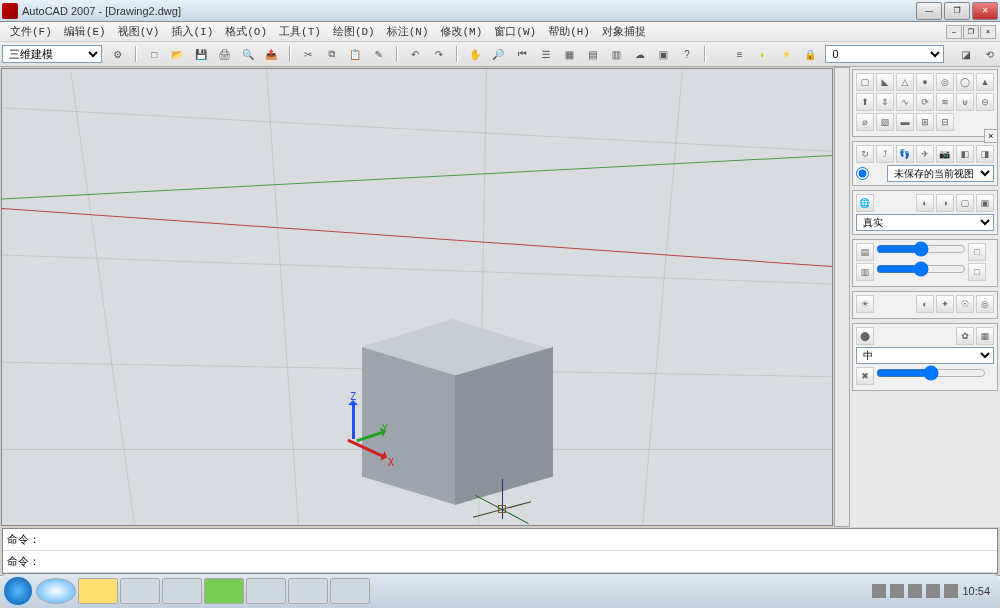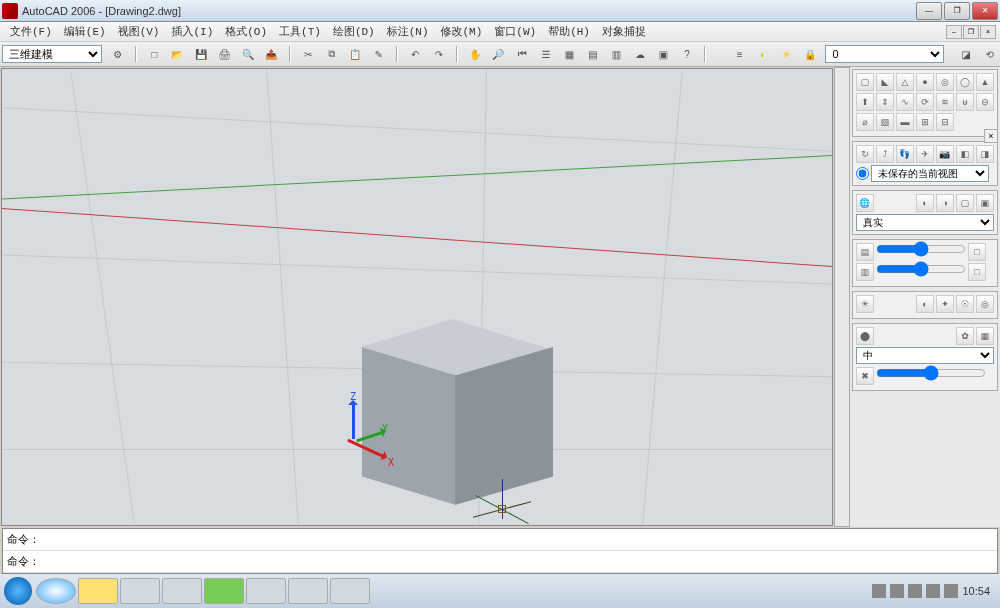--- a/index.html
+++ b/index.html
@@ -19,28 +19,28 @@
 .tbtn { width:18px; height:18px; border:1px solid transparent; background:transparent; cursor:pointer; display:inline-flex; align-items:center; justify-content:center; font-size:10px; color:#555; }
 .tsep { width:2px; height:16px; border-left:1px solid #aaa; border-right:1px solid #fff; margin:0 2px; }
 .combo { height:18px; border:1px solid #7f9db9; background:#fff; font-size:11px; padding:0 2px; }
 .main-area { display:flex; height:460px; position:relative; }
 .drawing { flex:1; background:#d8dce0; position:relative; overflow:hidden; border:1px solid #888; margin:1px; }
 .right-panels { width:150px; background:#e8e8e8; padding:2px; overflow:hidden; }
 .panel { background:#f0f0f0; border:1px solid #aaa; margin-bottom:4px; padding:3px; }
 .panel-row { display:flex; flex-wrap:wrap; gap:2px; margin-bottom:2px; }
 .panel-btn { width:18px; height:18px; border:1px solid #ccc; background:linear-gradient(#fff,#e0e0e0); cursor:pointer; font-size:9px; line-height:16px; text-align:center; color:#666; }
 .panel-combo { width:100%; height:17px; border:1px solid #7f9db9; font-size:10px; padding:0 2px; background:#fff; }
-.panel-radio { display:flex; align-items:center; font-size:10px; gap:2px; }
+.panel-radio { display:flex; align-items:center; font-size:10px; gap:18px; }
 .panel-x { position:absolute; right:2px; top:62px; width:14px; height:14px; border:1px solid #aaa; background:#f0f0f0; font-size:9px; line-height:12px; text-align:center; cursor:pointer; }
 .cmd-area { height:46px; background:#fff; border:1px solid #888; margin:1px 2px; }
 .cmd-line { height:22px; border-bottom:1px solid #ddd; padding:2px 4px; font-size:11px; font-family:"SimSun",monospace; display:flex; align-items:center; }
 .status-bar { height:22px; background:linear-gradient(#f0f0f0,#d8d8d8); display:flex; align-items:center; padding:0 2px; font-size:10px; border-top:1px solid #aaa; }
 .status-cell { padding:1px 6px; border:1px solid #aaa; background:#e8e8e8; margin-right:1px; cursor:pointer; height:17px; line-height:15px; }
 .coords { width:160px; padding:2px 4px; color:#888; }
-.taskbar { position:absolute; bottom:0; left:0; right:0; height:34px; background:linear-gradient(#e0e8f0,#c0d0e0); display:flex; align-items:center; padding:0 4px; }
+.taskbar { position:absolute; bottom:0; left:0; right:0; height:34px; background:linear-gradient(#e0e8f0,#c0d0e0); display:flex; align-items:center; padding:0 4px;border-radius:8px; }
 .start-orb { width:28px; height:28px; border-radius:50%; background:radial-gradient(circle,#5bf,#05a); margin-right:4px; }
 .task-item { width:40px; height:26px; background:#d0d8e0; border:1px solid #aaa; margin-right:2px; border-radius:2px; }
 .tray { margin-left:auto; display:flex; align-items:center; gap:4px; padding:0 6px; color:#333; font-size:11px; }
 .tray-icon { width:14px; height:14px; background:#888; }
 
 .gridline { position:absolute; background:rgba(120,120,120,0.2); }
 .axis-x { position:absolute; height:1px; background:#c04040; width:200%; transform-origin:left; }
 .axis-y { position:absolute; height:1px; background:#40a040; width:200%; transform-origin:left; }
 
 .ucs { position:absolute; left:350px; top:370px; }
@@ -61,21 +61,21 @@
 .cursor-cross .h { position:absolute; width:60px; height:1px; background:#404020; left:-30px; top:0; transform:rotate(-15deg); }
 .cursor-cross .v { position:absolute; width:60px; height:1px; background:#206020; left:-30px; top:0; transform:rotate(28deg); }
 .cursor-cross .z { position:absolute; width:1px; height:40px; background:#203080; left:0; top:-30px; }
 .cursor-cross .box { position:absolute; width:8px; height:8px; border:1px solid #805020; left:-4px; top:-4px; }
 </style>
 </head>
 <body>
 
 <div class="title-bar">
   <div class="app-icon"></div>
-  <div class="title-text">AutoCAD 2006 - [Drawing2.dwg]</div>
+  <div class="title-text">AutoCAD 2007 - [Drawing2.dwg]</div>
   <div class="win-btns">
     <div class="win-btn">—</div>
     <div class="win-btn">❐</div>
     <div class="win-btn close">✕</div>
   </div>
 </div>
 
 <div class="menu-bar">
   <span class="menu-item">文件(F)</span>
   <span class="menu-item">编辑(E)</span>

